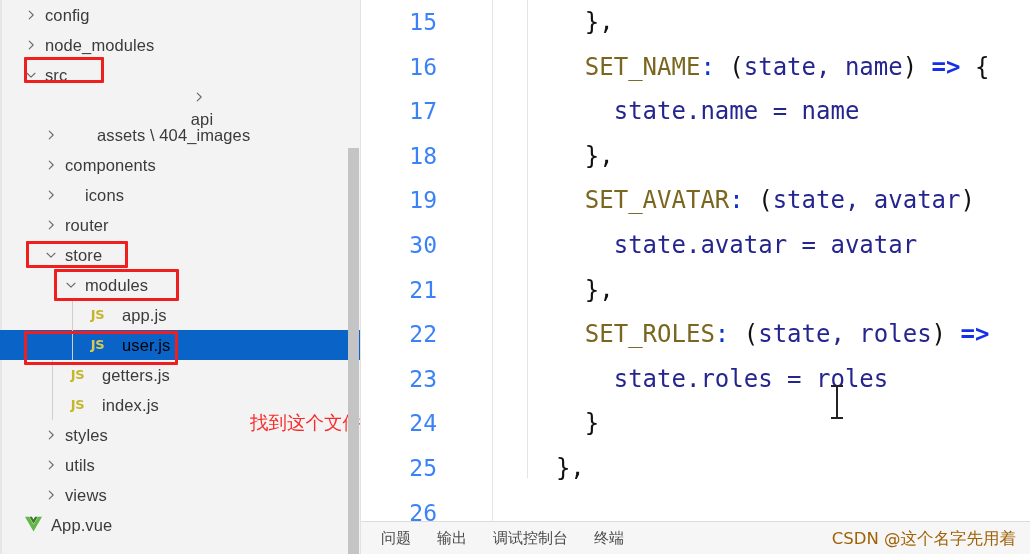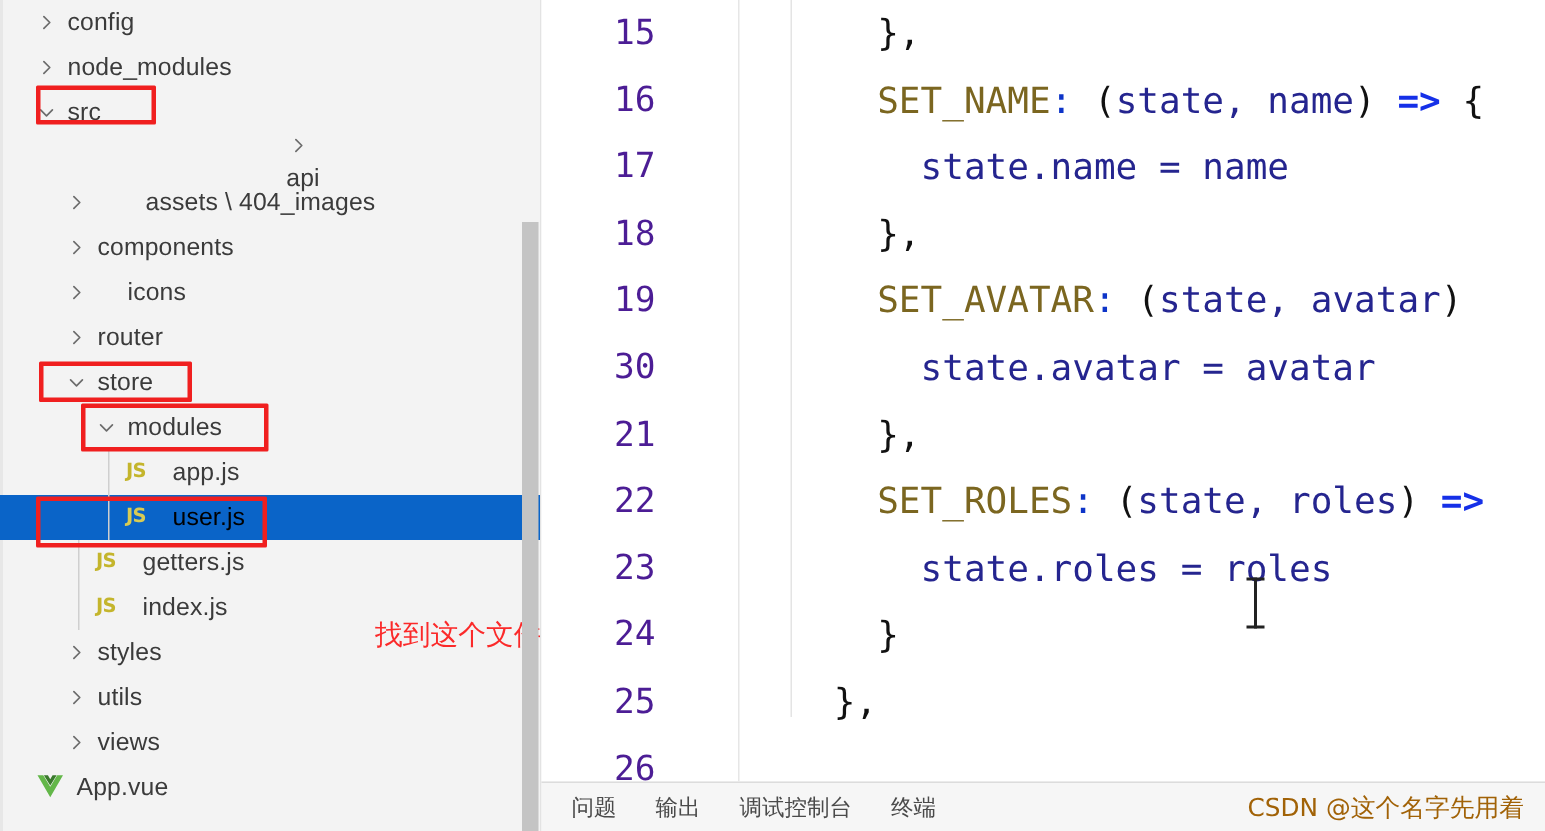--- a/index.html
+++ b/index.html
@@ -29,24 +29,24 @@
   }
   .row .chev{
     width:14px;height:14px;flex:0 0 14px;margin-right:7px;position:relative;
     opacity:.85;
   }
   .chev svg{display:block}
   .row .label{line-height:30px;}
   .row.selected{background:#0a64c8;color:#ffffff;width:360px;}
   .row.selected .label{color:#000000;}
   .jsicon{
-    flex:0 0 20px;width:20px;height:16px;margin-right:11px;
+    flex:0 0 20px;width:20px;height:16px;margin-right:18px;
     font-family:"DejaVu Sans",sans-serif;
     font-size:13px;font-weight:700;color:#c4b52c;letter-spacing:-.5px;
-    line-height:16px;text-align:left;
+    line-height:16px;text-align:right;
   }
   .row.selected .jsicon{color:#d8cb54;}
   .vueicon{flex:0 0 20px;width:20px;height:18px;margin-right:7px;}
   .indent-guide{
     position:absolute;top:0;width:1px;height:30px;background:#cfcfcf;
   }
 
   
   .redbox{
     position:absolute;border:3px solid #f01f1f;border-radius:1px;
@@ -69,21 +69,21 @@
     position:absolute;left:361px;top:0;right:0;height:521px;background:#ffffff;
     overflow:hidden;
   }
   .codeline{
     position:relative;height:44.6px;
     font-family:"DejaVu Sans Mono","Liberation Mono",monospace;
     font-size:24px;
   }
   .lnum{
     position:absolute;left:0;width:76px;text-align:right;
-    color:#4c1d95;line-height:44.6px;font-size:23px;
+    color:#3b82f6;line-height:44.6px;font-size:23px;
   }
   .ctext{
     position:absolute;left:166px;line-height:44.6px;
     color:#1a1a8c;white-space:pre;
   }
   .tok-punc{color:#111111;}
   .tok-key{color:#7b6620;}
   .tok-colon{color:#0d34c8;}
   .tok-arrow{color:#1530e8;font-weight:600;}
   .tok-var{color:#25258f;}

